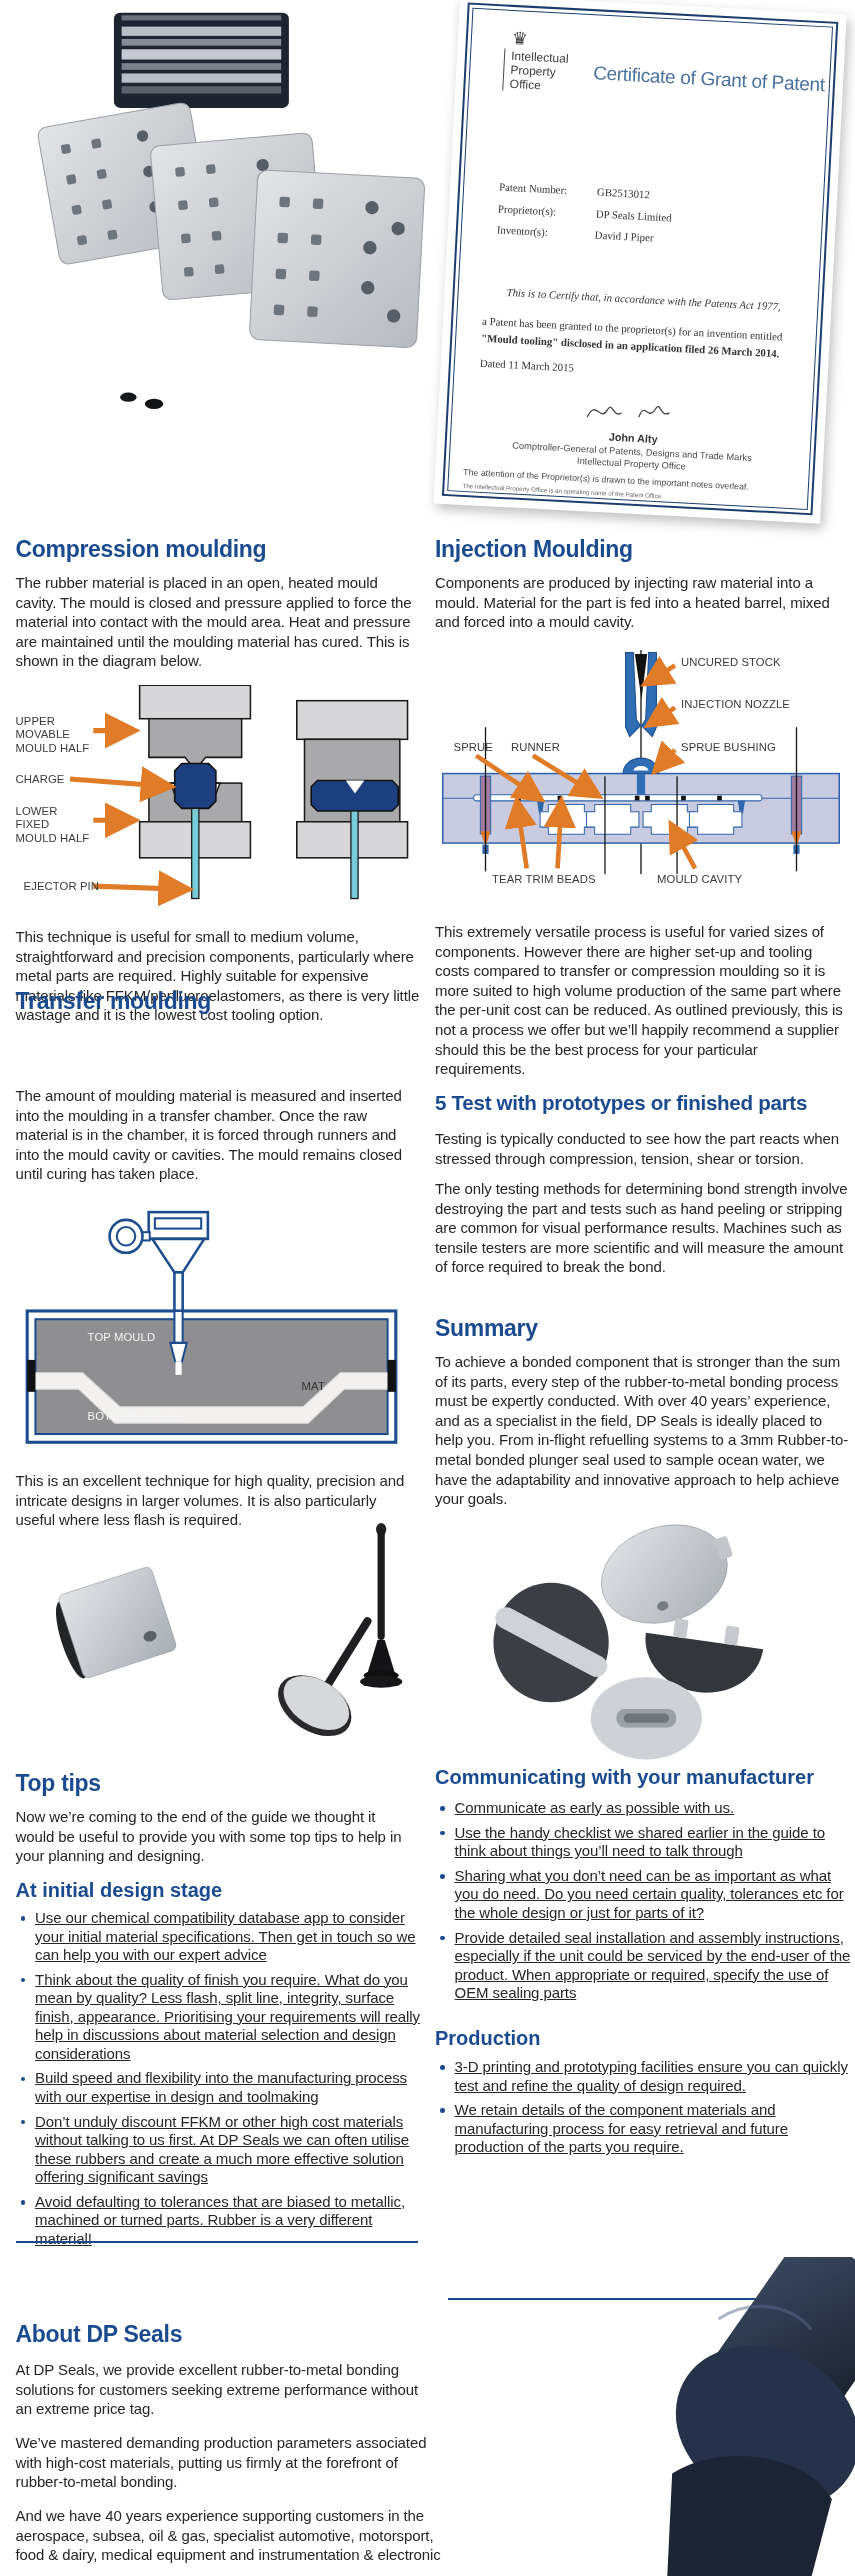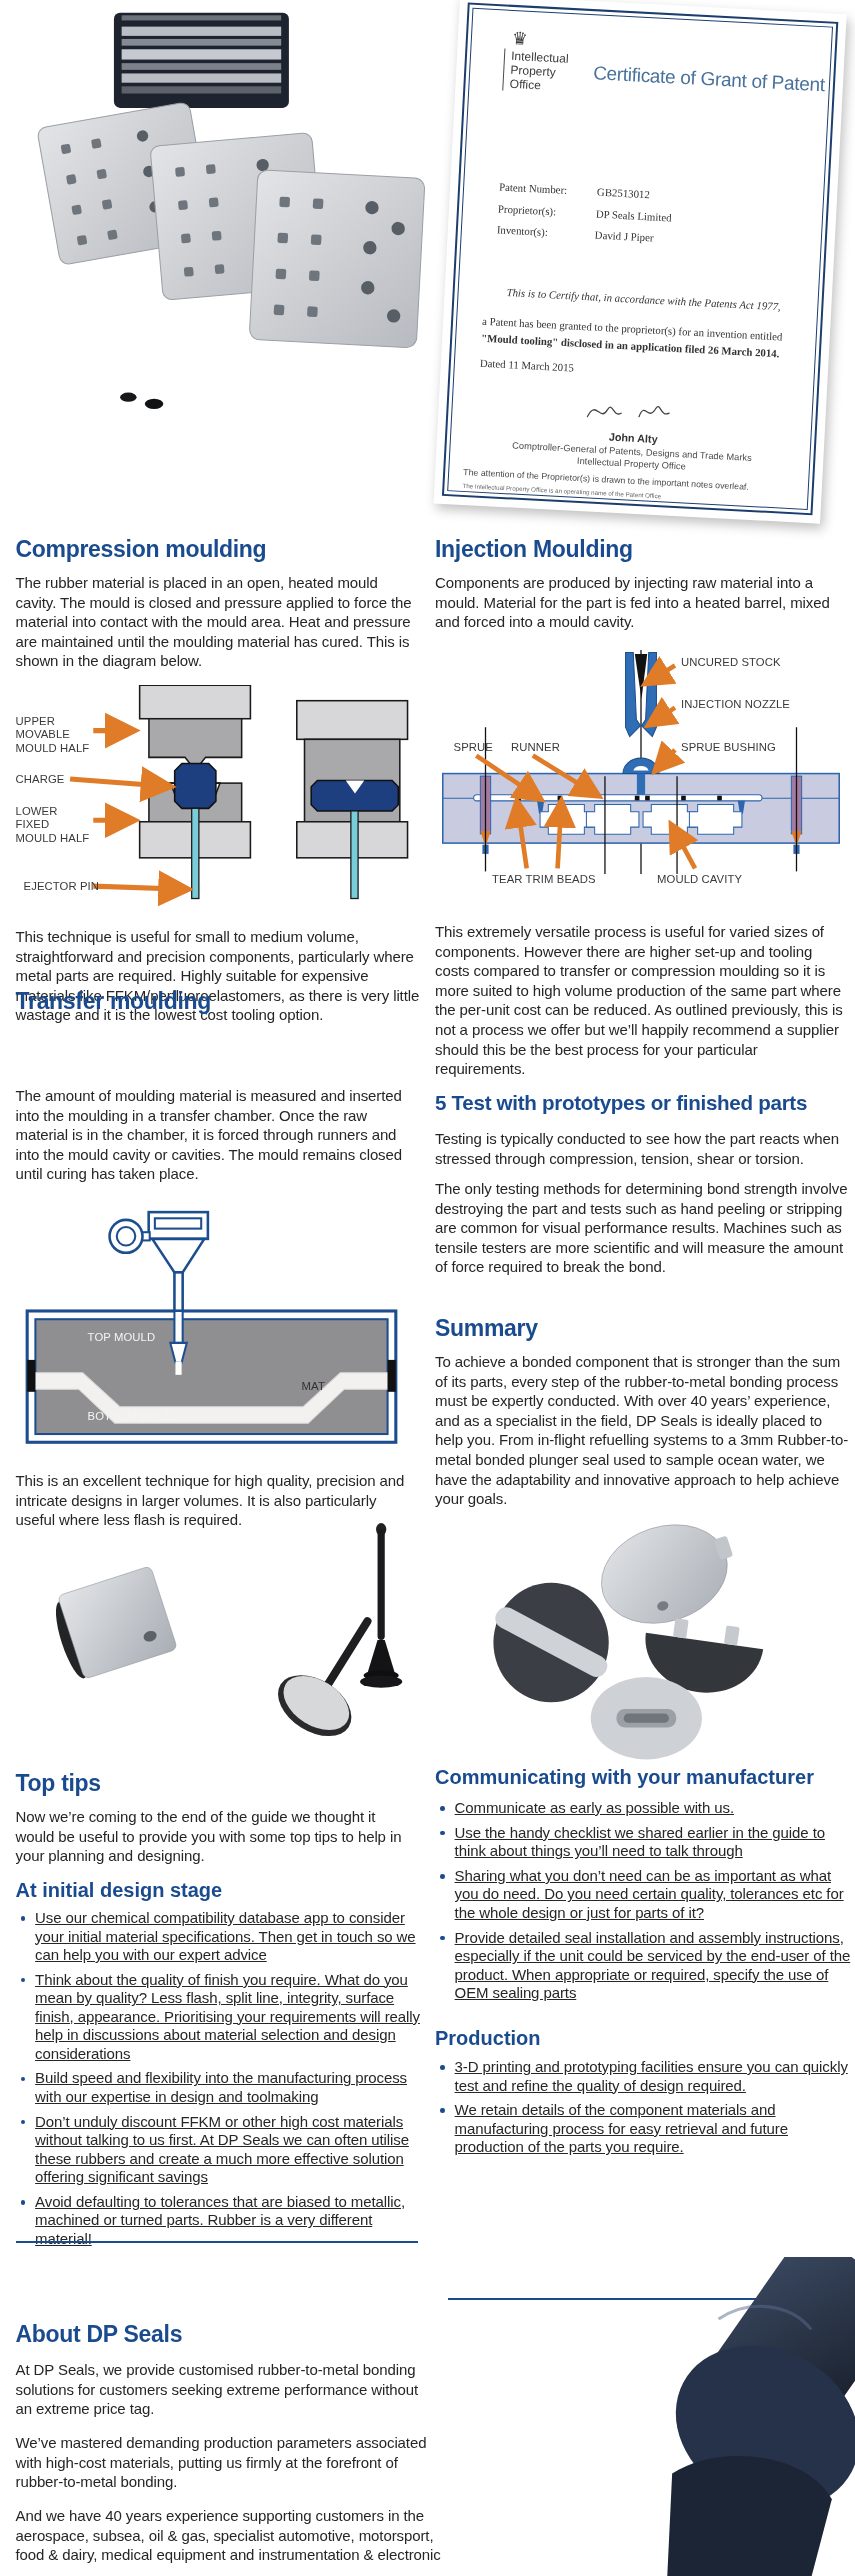--- a/index.html
+++ b/index.html
@@ -359,21 +359,21 @@
   <h3 class="sub abs" style="left:435px;top:2027px;">Production</h3>
   <ul class="tips abs" style="left:435px;top:2058px;width:417px;">
     <li>3-D printing and prototyping facilities ensure you can quickly test and refine the quality of design required.</li>
     <li>We retain details of the component materials and manufacturing process for easy retrieval and future production of the parts you require.</li>
   </ul>
 
   <div class="rule" style="left:15.5px;top:2241px;width:402px;"></div>
   <div class="rule" style="left:448px;top:2298px;width:392px;"></div>
 
   <h2 class="sec abs" style="left:15.5px;top:2321px;">About DP Seals</h2>
-  <p class="body abs" style="left:15.5px;top:2360px;width:417px;">At DP Seals, we provide customised rubber-to-metal bonding solutions for customers seeking extreme performance without an extreme price tag.</p>
+  <p class="body abs" style="left:15.5px;top:2360px;width:417px;">At DP Seals, we provide excellent rubber-to-metal bonding solutions for customers seeking extreme performance without an extreme price tag.</p>
   <p class="body abs" style="left:15.5px;top:2433px;width:417px;">We’ve mastered demanding production parameters associated with high-cost materials, putting us firmly at the forefront of rubber-to-metal bonding.</p>
   <p class="body abs" style="left:15.5px;top:2506px;width:428px;">And we have 40 years experience supporting customers in the aerospace, subsea, oil &amp; gas, specialist automotive, motorsport, food &amp; dairy, medical equipment and instrumentation &amp; electronic</p>
 
   <div class="abs" style="left:564px;top:2257px;width:291px;height:495px;">
     <svg width="291" height="495" viewBox="0 0 565 960">
       <defs>
         <linearGradient id="navy" x1="0" y1="0" x2="1" y2="1">
           <stop offset="0" stop-color="#3b4a63"></stop>
             <stop offset="1" stop-color="#11161f"></stop>
         </linearGradient>

